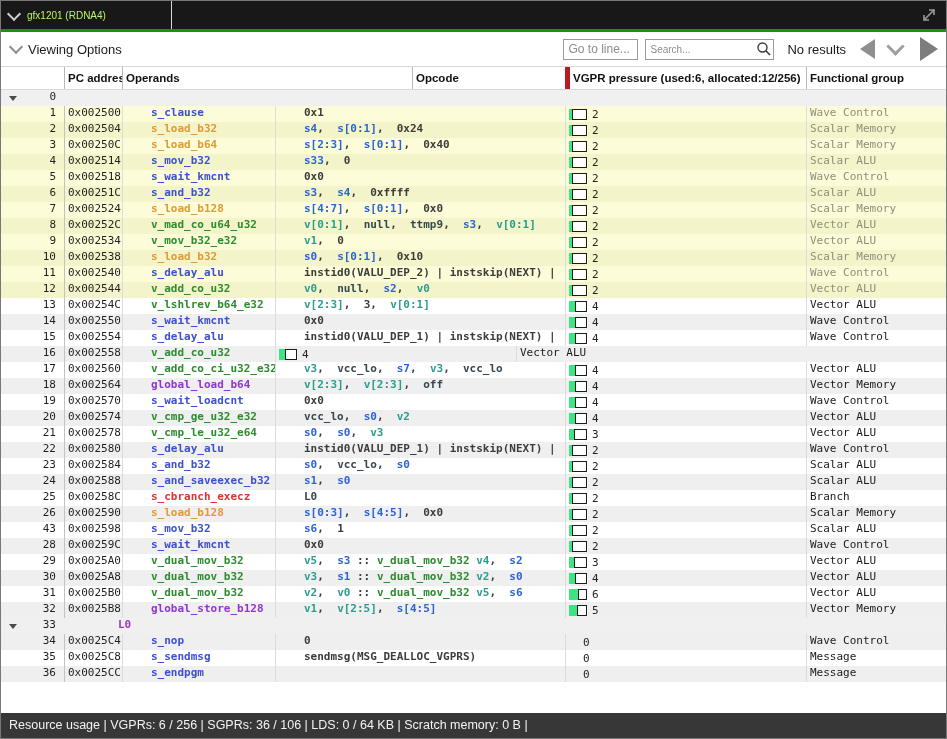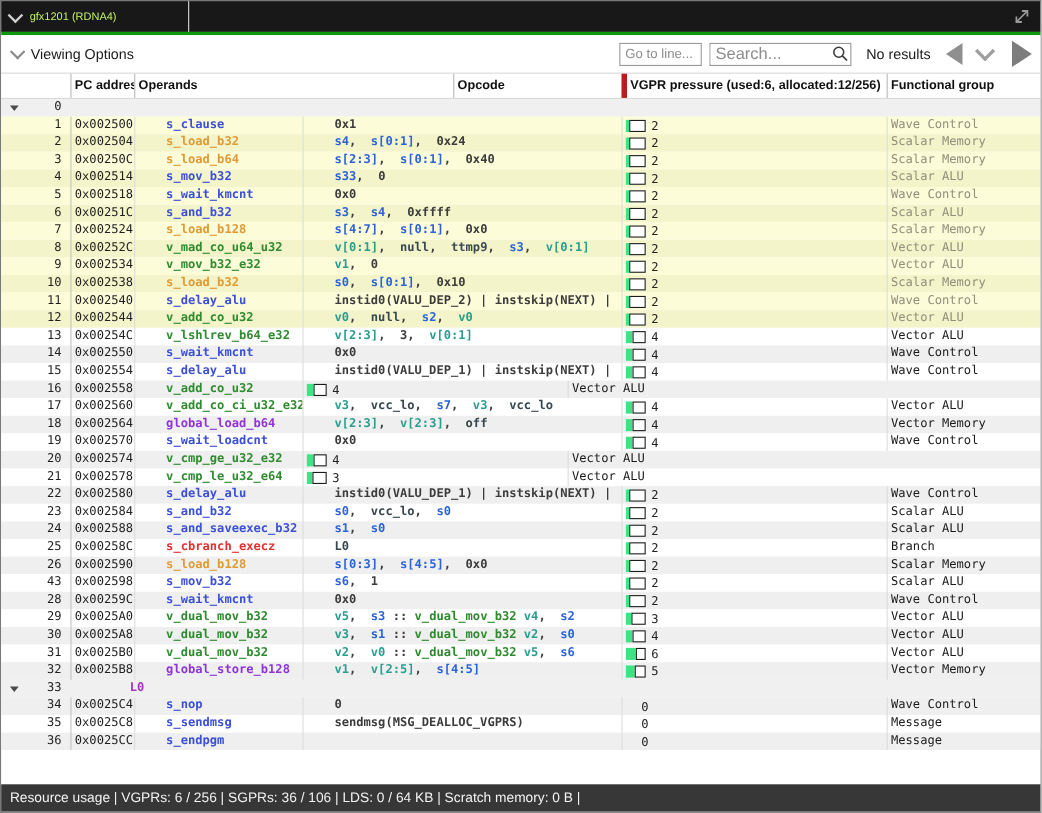--- a/index.html
+++ b/index.html
@@ -19,21 +19,21 @@
           display:flex;align-items:center;}
   .vo{display:flex;align-items:center;margin-left:8px;cursor:pointer;}
   .chev-g{display:inline-block;width:8px;height:8px;border-left:2px solid #8a8a8a;border-bottom:2px solid #8a8a8a;
           transform:rotate(-45deg);margin:0 7px 4px 2px;}
   .vo-label{font-size:13px;color:#1a1a1a;}
   .opt-right{margin-left:auto;display:flex;align-items:center;margin-right:8px;}
   .goto{width:75px;height:21px;border:1px solid #9a9a9a;font-size:12px;padding:0 4px;box-sizing:border-box;
         font-family:"Liberation Sans",sans-serif;color:#1a1a1a;outline:none;}
   .searchwrap{width:129px;height:21px;border:1px solid #9a9a9a;box-sizing:border-box;margin-left:7px;
               display:flex;align-items:center;background:#fff;}
-  .searchwrap input{flex:1;border:none;outline:none;font-size:15px;padding:0 2px 0 4px;min-width:0;
+  .searchwrap input{flex:1;border:none;outline:none;font-size:10px;padding:0 2px 0 4px;min-width:0;
                     font-family:"Liberation Sans",sans-serif;color:#1a1a1a;}
   .mag{flex:0 0 18px;height:16px;}
   ::placeholder{color:#8d8d8d;opacity:1;}
   .noresults{font-size:13px;color:#1a1a1a;margin:0 14px 0 13px;}
   .tri-l{width:0;height:0;border-top:10px solid transparent;border-bottom:10px solid transparent;
          border-right:15px solid #8f8f8f;cursor:pointer;}
   .chev-mid{display:inline-block;width:10px;height:10px;border-left:3px solid #9f9f9f;border-bottom:3px solid #9f9f9f;
             transform:rotate(-45deg);margin:0 12px 5px 14px;cursor:pointer;}
   .tri-r{width:0;height:0;border-top:12px solid transparent;border-bottom:12px solid transparent;
          border-left:18px solid #7d7d7d;margin-left:6px;cursor:pointer;}
@@ -401,33 +401,35 @@
             <span class="rest" style="width: 12px;"></span>
           </span>
           <span class="pv">4</span>
         </div>
         <div class="c grp">Wave Control</div>
       </div>
       <div class="r we">
         <div class="c num"><span>20</span></div>
         <div class="c pc">0x002574</div>
         <div class="c op opv">v_cmp_ge_u32_e32</div>
+        <div class="c ops"><span class="tk-x">vcc_lo</span><span class="tk-n">,  </span><span class="tk-s">s0</span><span class="tk-n">,  </span><span class="tk-v">v2</span></div>
         <div class="c vg">
           <span class="bar">
             <span class="fill" style="width: 6px;"></span>
             <span class="rest" style="width: 12px;"></span>
           </span>
           <span class="pv">4</span>
         </div>
         <div class="c grp">Vector ALU</div>
       </div>
       <div class="r wo">
         <div class="c num"><span>21</span></div>
         <div class="c pc">0x002578</div>
         <div class="c op opv">v_cmp_le_u32_e64</div>
+        <div class="c ops"><span class="tk-s">s0</span><span class="tk-n">,  </span><span class="tk-s">s0</span><span class="tk-n">,  </span><span class="tk-v">v3</span></div>
         <div class="c vg">
           <span class="bar">
             <span class="fill" style="width: 5px;"></span>
             <span class="rest" style="width: 13px;"></span>
           </span>
           <span class="pv">3</span>
         </div>
         <div class="c grp">Vector ALU</div>
       </div>
       <div class="r we">

